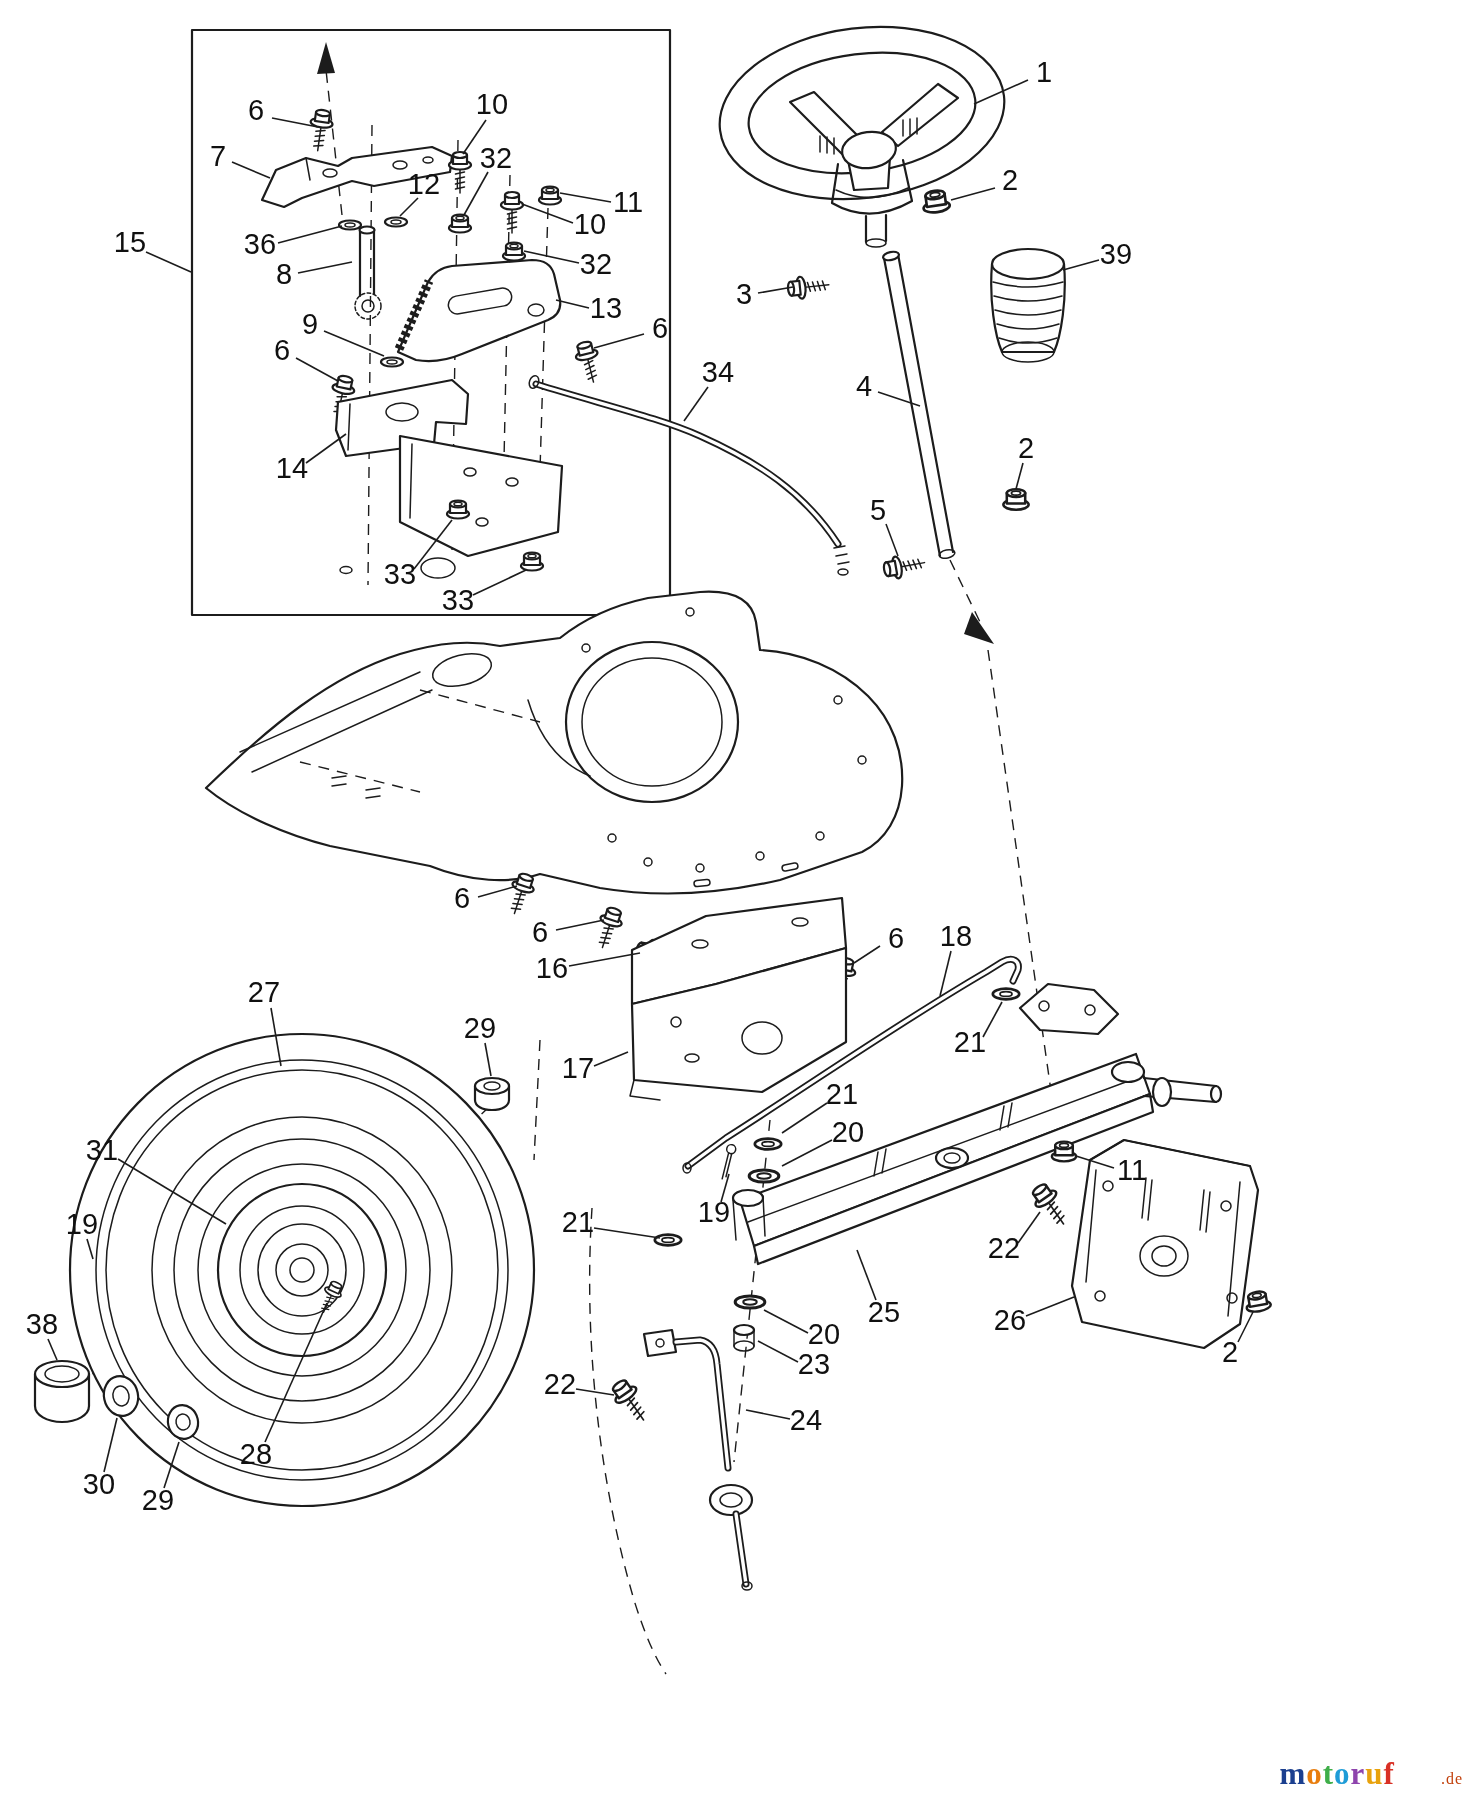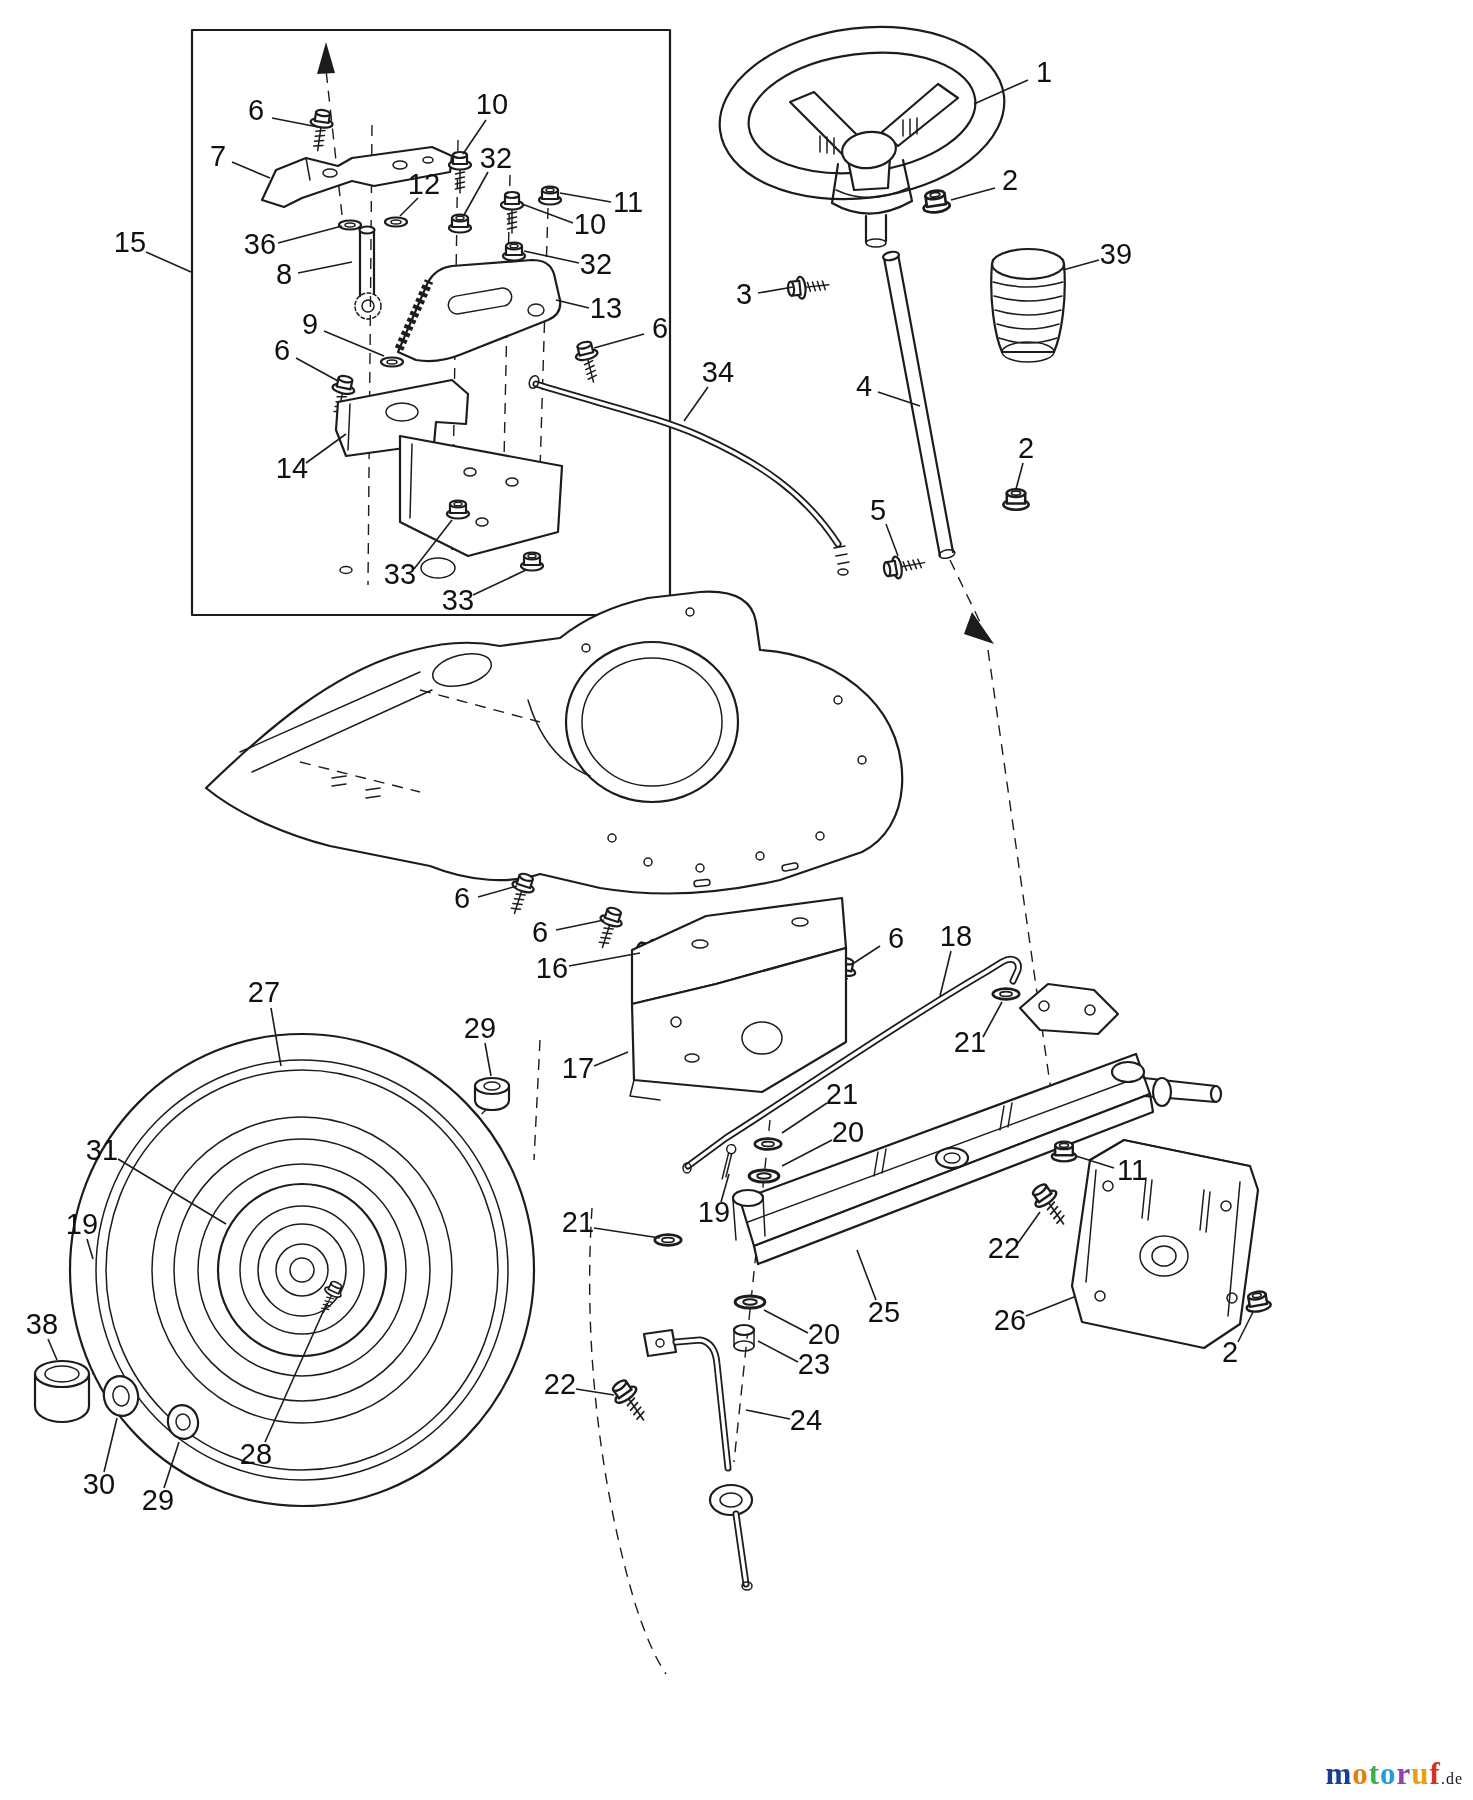--- a/index.html
+++ b/index.html
@@ -7,21 +7,21 @@
   #stage{position:absolute;left:0;top:0;}
   .ln{fill:none;stroke:#1c1c1c;stroke-width:2.2;stroke-linecap:round;stroke-linejoin:round;}
   .tn{fill:none;stroke:#1c1c1c;stroke-width:1.5;stroke-linecap:round;stroke-linejoin:round;}
   .fw{fill:#ffffff;stroke:#1c1c1c;stroke-width:2.2;stroke-linecap:round;stroke-linejoin:round;}
   .dash{fill:none;stroke:#1c1c1c;stroke-width:1.4;stroke-dasharray:11 8;}
   .tube{fill:none;stroke:#1c1c1c;stroke-width:7;stroke-linecap:round;stroke-linejoin:round;}
   .tubein{fill:none;stroke:#ffffff;stroke-width:3.4;stroke-linecap:round;stroke-linejoin:round;}
   .callout{font-family:"Liberation Sans",sans-serif;font-size:29px;fill:#101010;text-anchor:middle;dominant-baseline:middle;}
   .leader{stroke:#1c1c1c;stroke-width:1.6;}
   #watermark{position:absolute;right:10px;bottom:8px;font-weight:bold;font-size:31px;letter-spacing:1px;font-family:"Liberation Serif",serif;}
-  #watermark .wm-suffix{font-size:16px;color:#0f172a;font-weight:normal;}
+  #watermark .wm-suffix{font-size:16px;color:#c2410c;font-weight:normal;margin-left:46px;}
 </style>
 </head>
 <body>
 
 <svg id="stage" width="1473" height="1800" viewBox="0 0 1473 1800" xmlns="http://www.w3.org/2000/svg">
   <defs>
     <g id="bolt-v">
       <line x1="0" y1="6" x2="0" y2="31" class="tn"></line>
       <line x1="-4.5" y1="12" x2="4.5" y2="10" class="tn"></line>
       <line x1="-4.5" y1="17" x2="4.5" y2="15" class="tn"></line>

